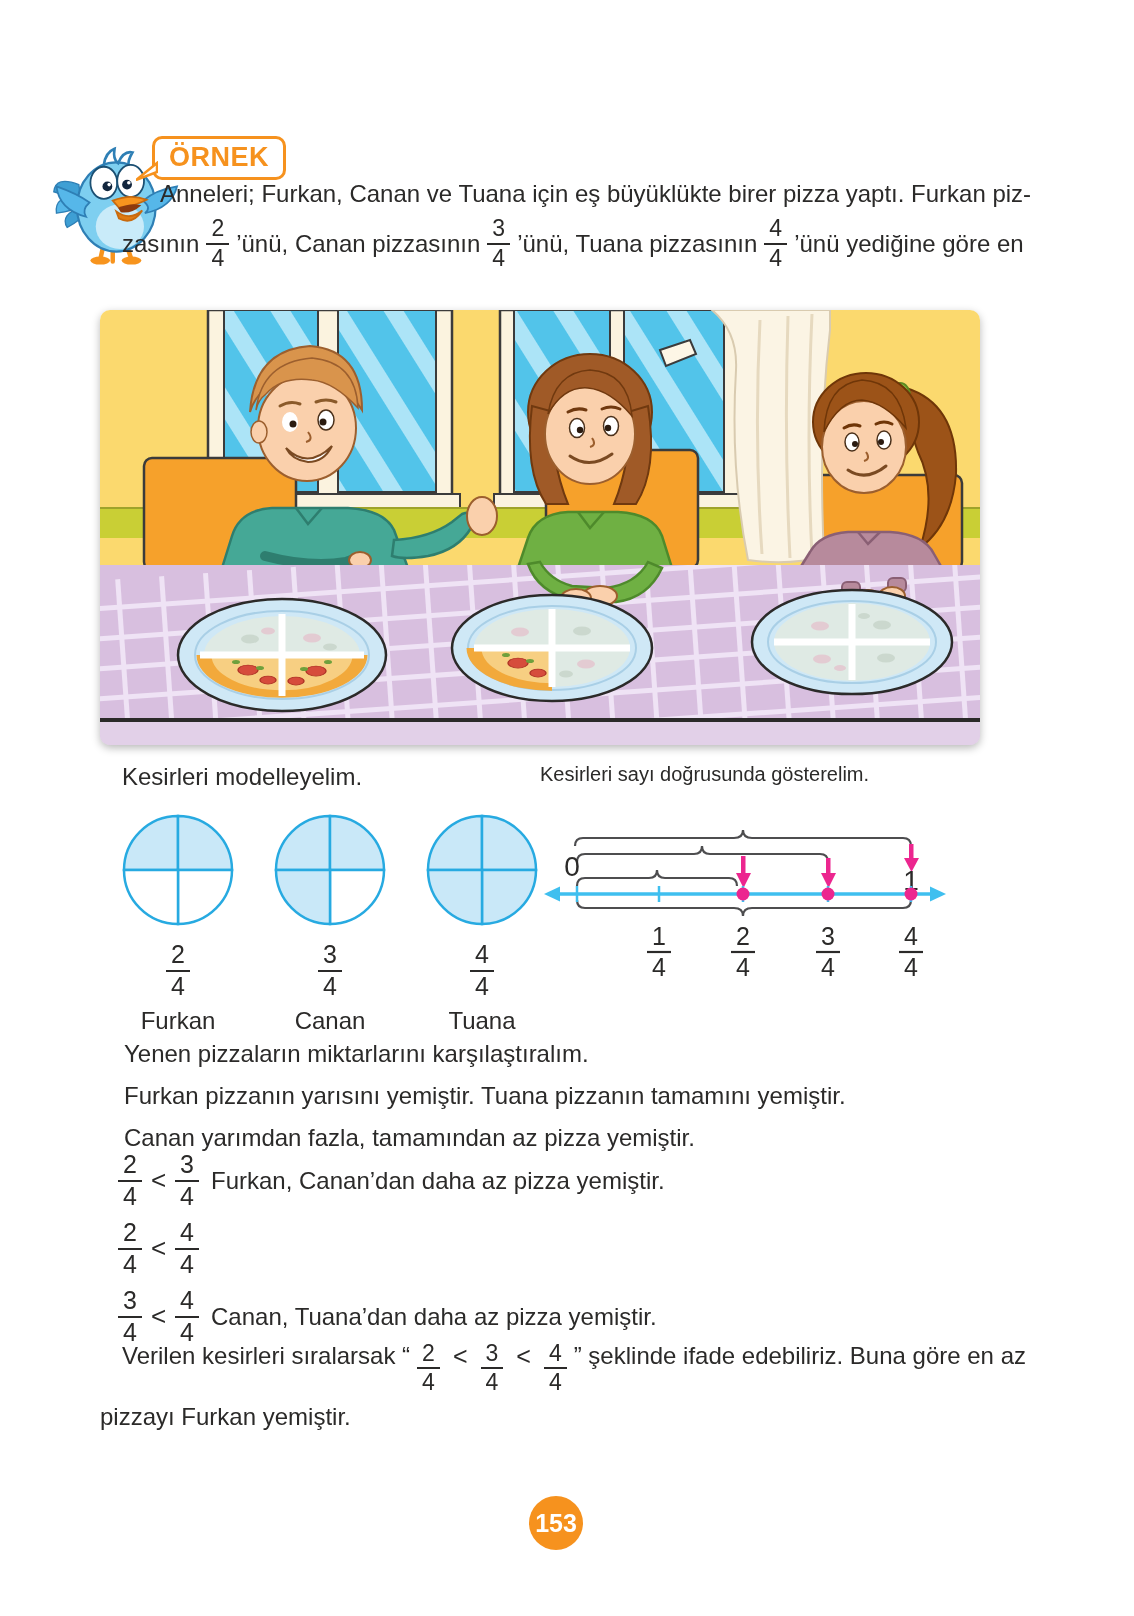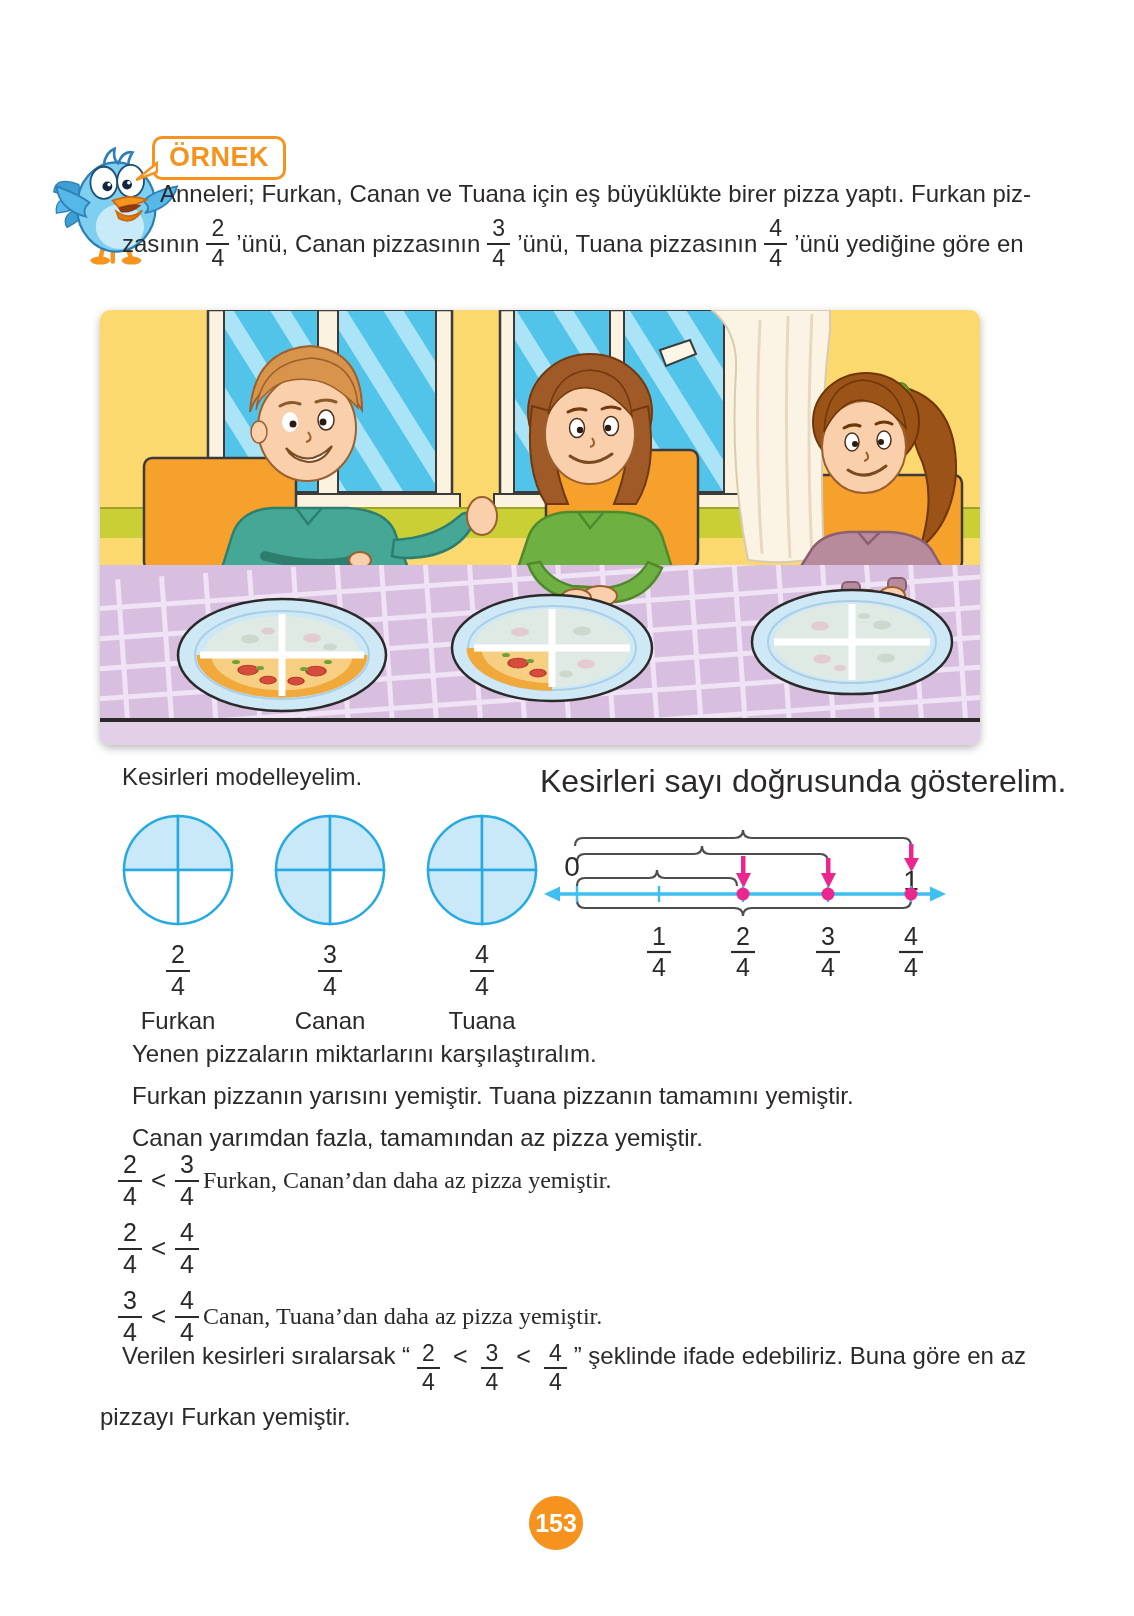--- a/index.html
+++ b/index.html
@@ -18,38 +18,38 @@
   .problem .l2 span.t{white-space:pre;}
   .frac{display:inline-flex;flex-direction:column;align-items:center;line-height:1.02;
         font-size:23px;margin:0 7px;vertical-align:middle;}
   .frac .num{border-bottom:2.2px solid #2B2A29;padding:0 5px 2px;}
   .frac .den{padding-top:2px;}
   
   .scene{position:absolute;left:100px;top:310px;width:880px;height:435px;border-radius:10px;
          overflow:hidden;box-shadow:0 3px 8px rgba(0,0,0,.28);}
   
   .h-models{position:absolute;left:122px;top:763px;font-size:24px;}
-  .h-line{position:absolute;left:540px;top:763px;font-size:32px;}
+  .h-line{position:absolute;left:540px;top:763px;font-size:20px;}
   
   .circles{position:absolute;left:112px;top:810px;display:flex;gap:20px;}
   .circle-item{width:132px;display:flex;flex-direction:column;align-items:center;}
   .circle-item svg{width:120px;height:120px;}
   .circle-item .frac{font-size:25px;margin-top:12px;}
   .circle-item .cname{font-size:24px;margin-top:8px;}
   
   .numberline{position:absolute;left:532px;top:808px;width:424px;height:185px;}
   
   .analysis{position:absolute;left:122px;top:1040px;font-size:24px;}
-  .analysis p{margin:0 0 14px 10px;}
+  .analysis p{margin:0 0 14px 2px;}
   
   .cmp{position:absolute;left:116px;top:1152px;}
   .cmp-row{display:flex;align-items:center;margin-bottom:11px;font-size:24px;}
   .cmp-row .frac{font-size:25px;margin:0 2px;}
   .cmp-row .op{font-size:26px;margin:0 7px;}
-  .cmp-row .ctext{margin-left:2px;font-family:Liberation Serif, serif;}
+  .cmp-row .ctext{margin-left:10px;}
   
   .conclusion{position:absolute;left:100px;top:1342px;width:970px;font-size:24px;}
   .conclusion .c1{display:flex;align-items:flex-start;flex-wrap:wrap;padding-left:22px;}
   .conclusion .c1 .op{font-size:25px;margin:0 6px;}
   .conclusion .c2{margin-top:8px;}
   
   .pagenum{position:absolute;left:529px;top:1496px;width:54px;height:54px;border-radius:50%;
            background:#F6921E;display:flex;align-items:center;justify-content:center;
            color:#fff;font-size:25px;font-weight:bold;text-align:center;}
 </style>

